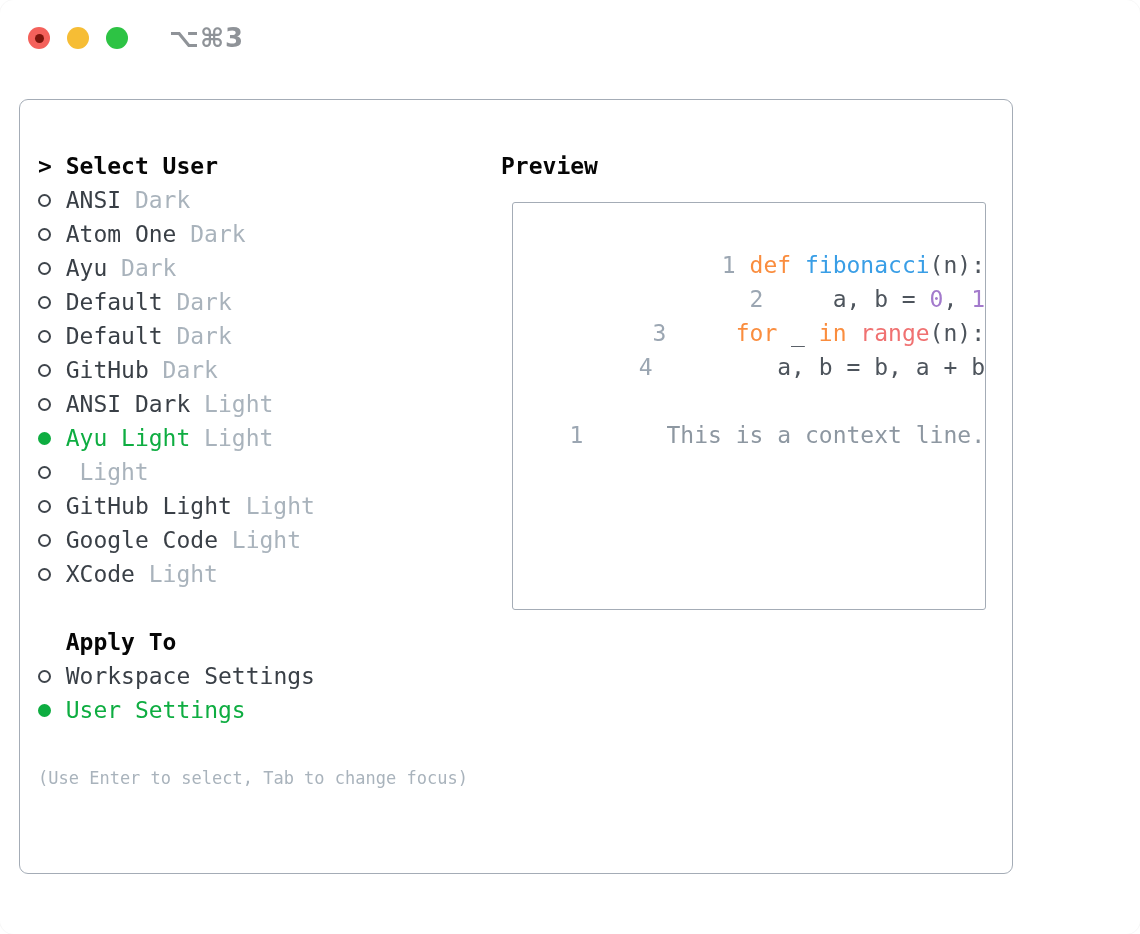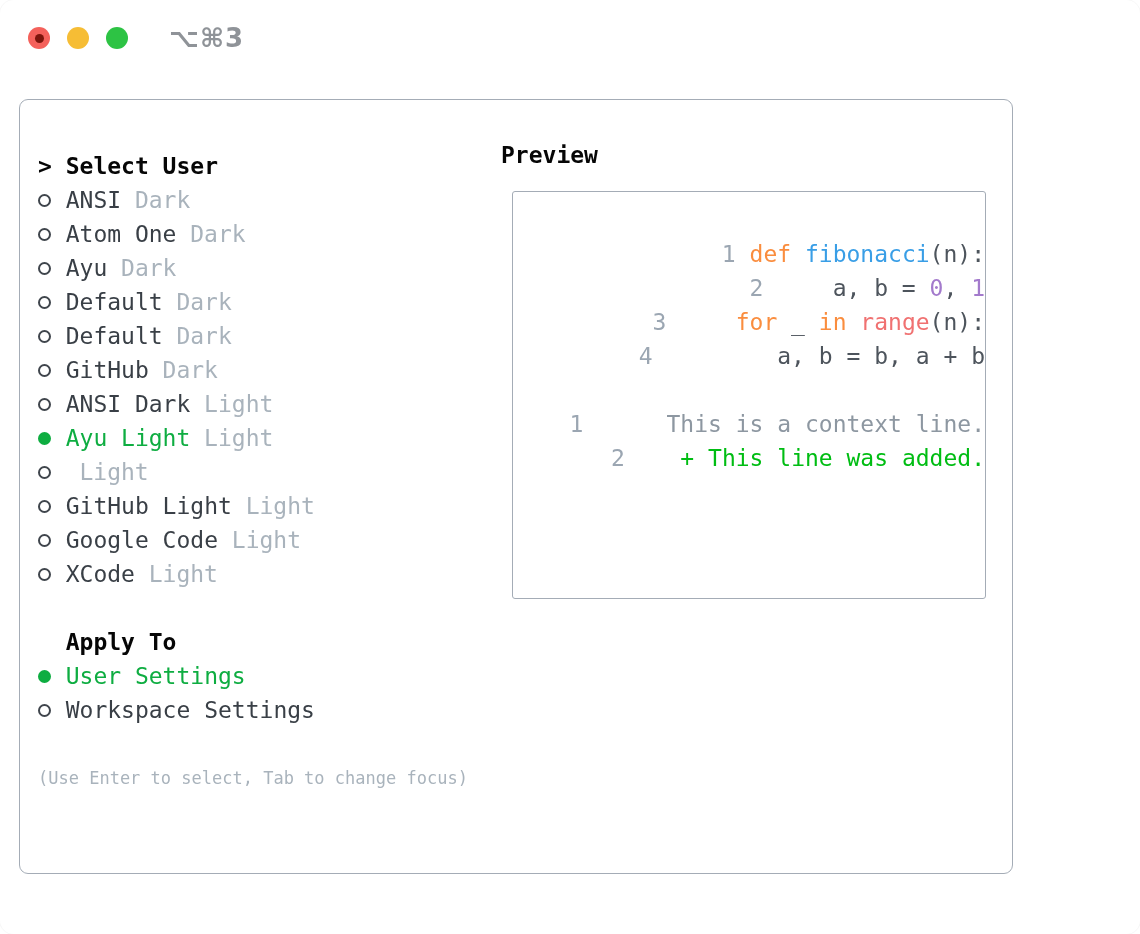--- a/index.html
+++ b/index.html
@@ -45,21 +45,21 @@
   .circle.on { background:var(--accent_green); border-color:var(--accent_green); }
   .item-label { color:var(--item_text); }
   .item-label.sel { color:var(--accent_green); }
   .badge { color:var(--muted_gray); margin-left:13.8px; }
   .left-col { position:absolute; left:18px; top:49px; width:445px; }
   .spacer { height:34px; }
   .help {
     width:440px; font-size:17px; line-height:34px; color:var(--muted_gray);
   }
   
-  .right-col { position:absolute; left:481px; top:38px; }
+  .right-col { position:absolute; left:481px; top:49px; }
   .preview-box {
     margin-left:11px; margin-top:19px; width:474px; height:408px;
     border:1.5px solid var(--border_gray); border-radius:3px; background:#fff;
     overflow:hidden;
     text-align:right;
   }
   .code { padding:45px 0 0 16px; font-size:23px; line-height:34px; }
   .code div { white-space:pre; height:34px; }
   .ln  { color:var(--line_number); }
   .kw  { color:var(--keyword_orange); }
@@ -109,40 +109,39 @@
         </div>
 
       <div class="spacer"></div>
 
       <div class="row">
         <span class="marker"></span>
         <span class="header-label">Apply To</span>
       </div>
 
       <div id="apply-list">
+          <div class="row"><span class="marker"><span class="circle"></span></span><span class="item-label">Workspace Settings</span></div>
           <div class="row"><span class="marker"><span class="circle on"></span></span><span class="item-label sel">User Settings</span></div>
-          <div class="row"><span class="marker"><span class="circle"></span></span><span class="item-label">Workspace Settings</span></div>
         </div>
 
       <div class="spacer"></div>
 
       <div class="help">(Use Enter to select, Tab to change focus)</div>
     </div>
 
     <div class="right-col">
       <div class="row">
         <span class="header-label">Preview</span>
       </div>
       <div class="preview-box">
         <div class="code" id="code-block">
             <div><span class="ln">1</span> <span class="kw">def</span><span class="pln"> </span><span class="fn">fibonacci</span><span class="pln">(n):</span></div>
             <div><span class="ln">2</span> <span class="pln">    a, b = </span><span class="lit">0</span><span class="pln">, </span><span class="lit">1</span></div>
             <div><span class="ln">3</span> <span class="pln">    </span><span class="kw">for</span><span class="pln"> _ </span><span class="kw">in</span><span class="pln"> </span><span class="spc">range</span><span class="pln">(n):</span></div>
             <div><span class="ln">4</span> <span class="pln">        a, b = b, a + b</span></div>
             <div> </div>
             <div><span class="ln">1</span>    <span class="ctx">  This is a context line.</span></div>
-            <div><span class="ln">2</span>    <span class="add">+ This line was added.</span></div>
           </div>
       </div>
     </div>
 
   </div>
 </div>
 
 </body></html>

